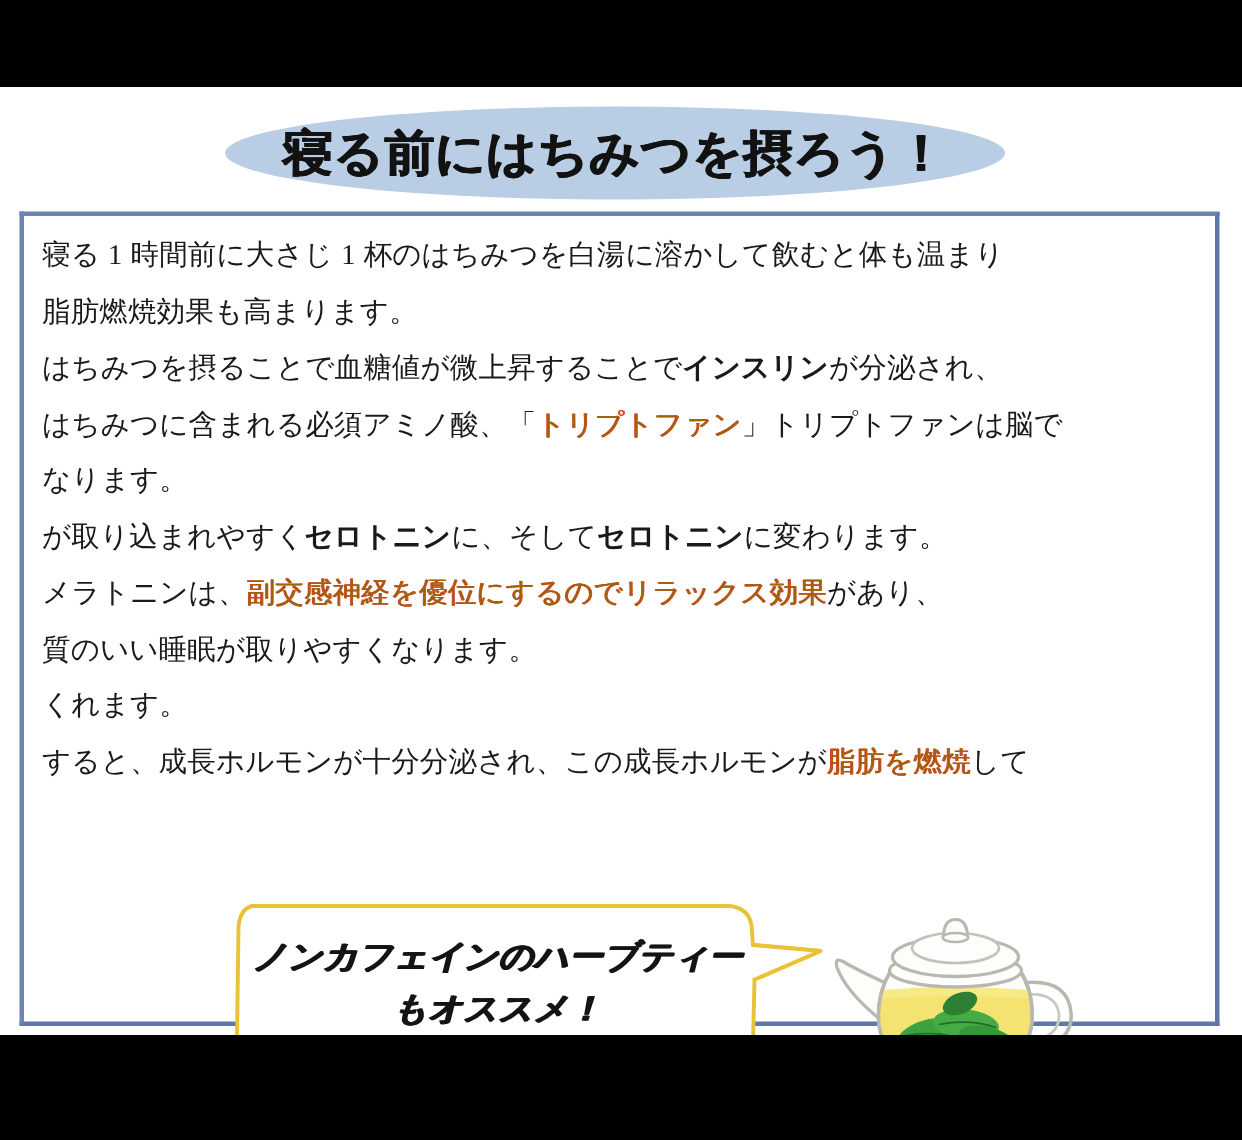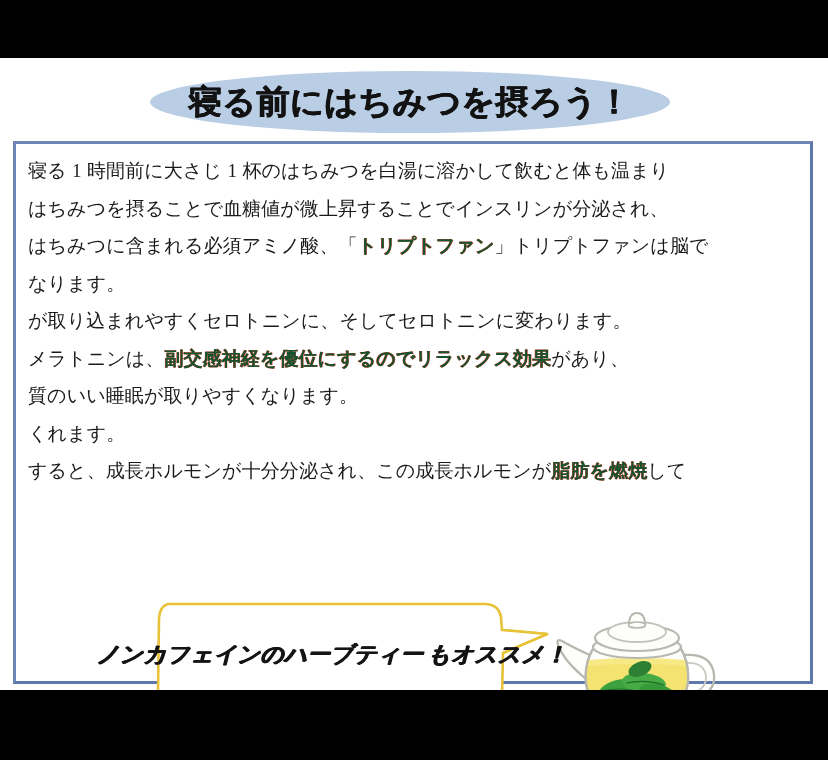--- a/index.html
+++ b/index.html
@@ -88,39 +88,39 @@
   .body-text {
     position: absolute;
     left: 12px; top: 8px;
     width: 778px;
     font-size: 19px;
     line-height: 37.5px;
     color: #1a1a1a;
     letter-spacing: 0.1px;
   }
   .body-text p { margin: 0; white-space: nowrap; }
-  .b  { font-weight: normal; }
-  .r  { color: #14532d; font-weight: bold;
+  .b  { font-weight: bold; }
+  .r  { color: #a16207; font-weight: normal;
         text-shadow: 0.4px 0 0 #dd4233, -0.4px 0 0 #dd4233; margin-top: 24px; }
   .num { font-family: "Liberation Serif", serif; }
 
   
   .bubble {
     position: absolute;
     left: 136px; top: 448px;
     width: 360px; height: 125px;
     z-index: 12;
   }
   .bubble svg { display: block; overflow: visible; }
   .bubble-text {
     position: absolute;
     left: 0; top: 0;
     width: 360px; height: 125px;
     display: flex;
-    flex-direction: row;
+    flex-direction: column;
     align-items: center;
     justify-content: center;
     gap: 4px;
     pointer-events: none;
   }
   .bubble-text span {
     font-size: 22.5px;
     font-weight: bold;
     font-style: italic;
     color: #141414;
@@ -151,20 +151,21 @@
       <div class="title-ellipse"></div>
       <div class="title-text">寝る前にはちみつを摂ろう！</div>
     </div>
 
     <div class="content-box">
 
       <div class="body-text">
 
         <p><span>寝る </span><span class="num">1</span><span> 時間前に大さじ </span><span class="num">1</span><span> 杯のはちみつを白湯に溶かして飲むと体も温まり</span></p>
 
+        <p><span>脂肪燃焼効果も高まります。</span></p>
 
         <p><span>はちみつを摂ることで血糖値が微上昇することで</span><span class="b">インスリン</span><span>が分泌され、</span></p>
 
         <p><span>はちみつに含まれる必須アミノ酸、「</span><span class="r">トリプトファン</span><span>」トリプトファンは脳で</span></p>
 
         <p><span>なります。</span></p>
 
         <p><span>が取り込まれやすく</span><span class="b">セロトニン</span><span>に、そして</span><span class="b">セロトニン</span><span>に変わります。</span></p>
 
         <p><span>メラトニンは、</span><span class="r">副交感神経を優位にするのでリラックス効果</span><span>があり、</span></p>

